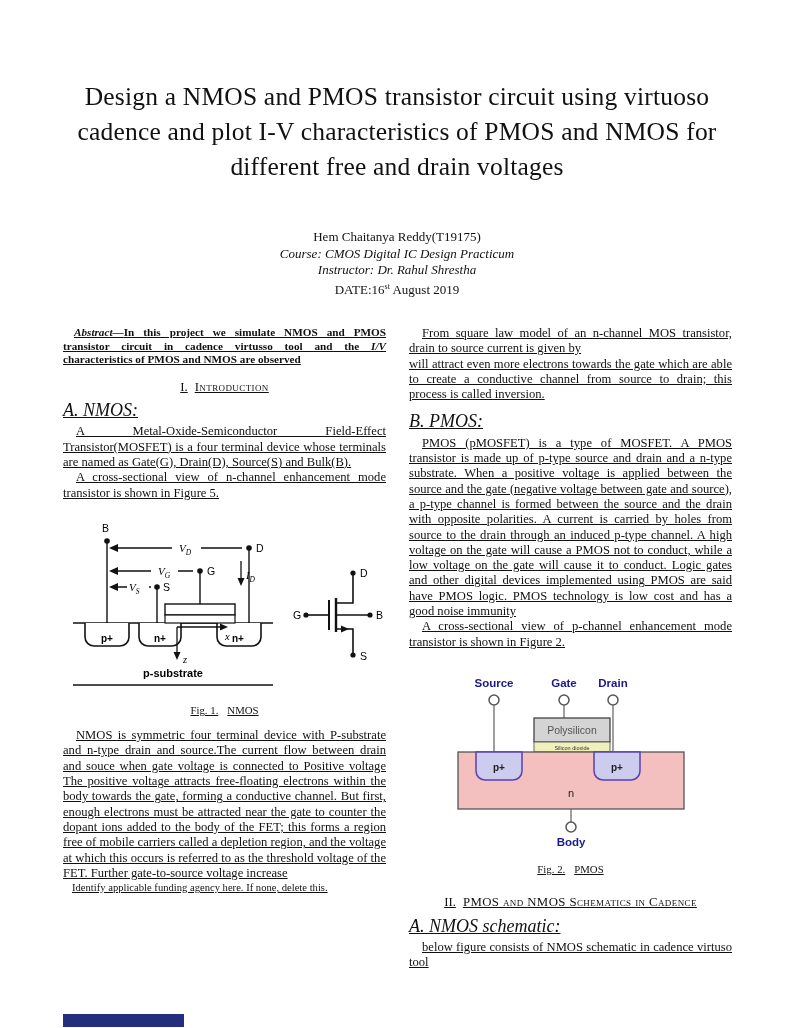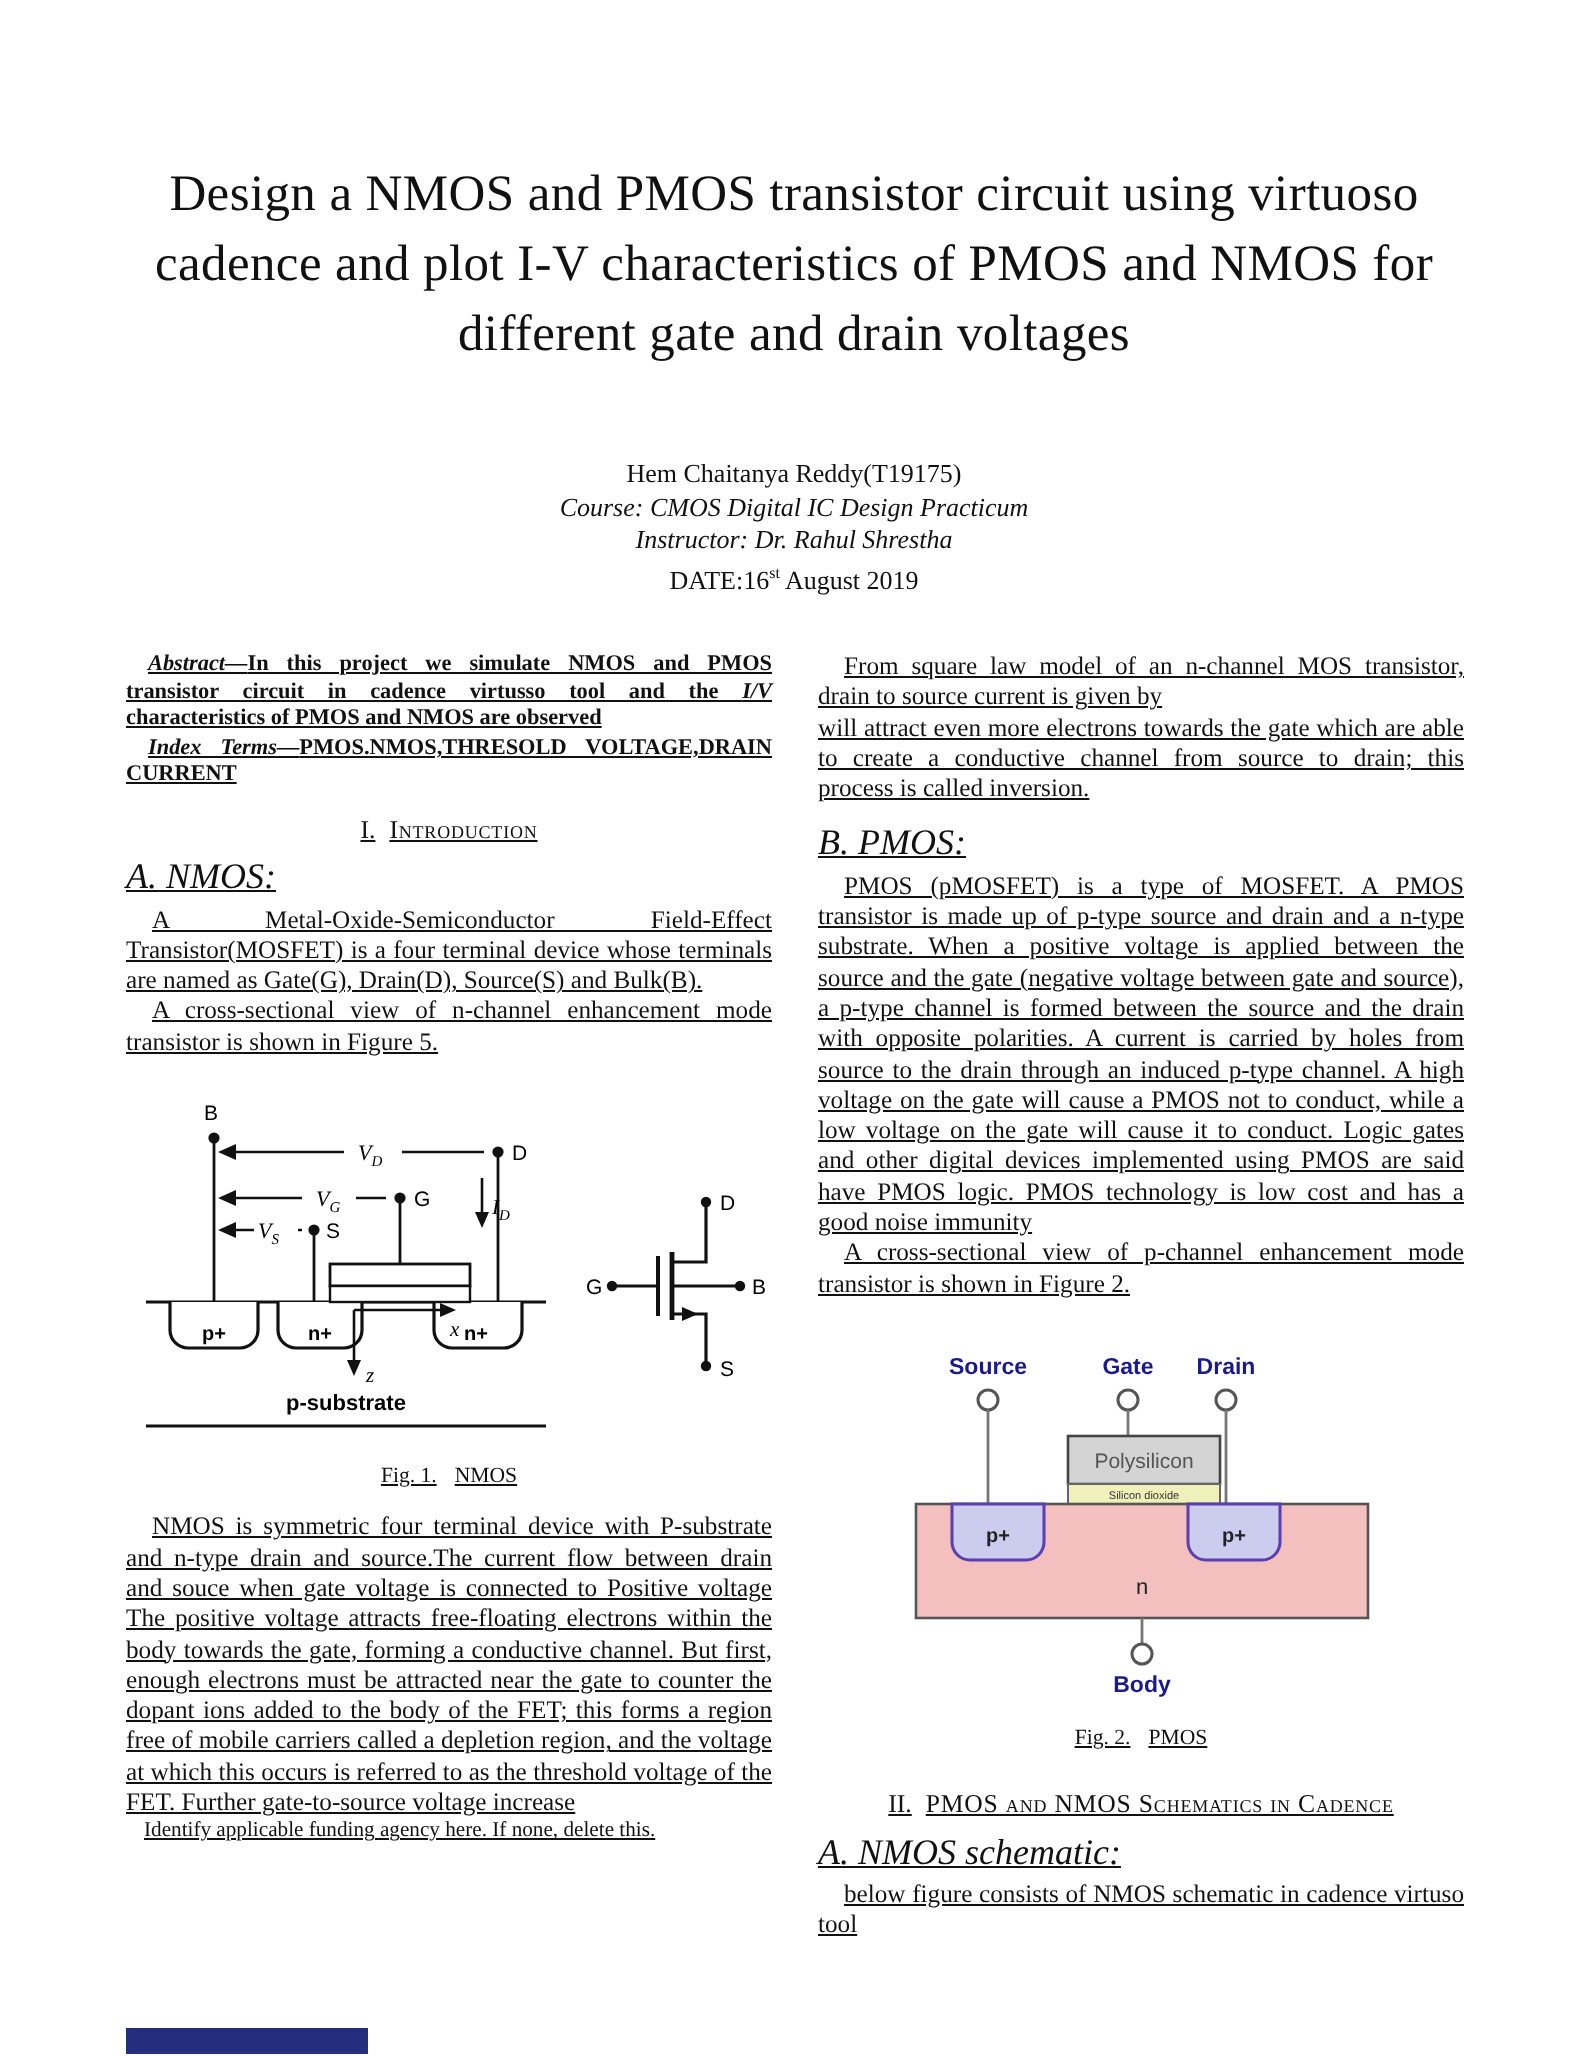--- a/index.html
+++ b/index.html
@@ -44,34 +44,33 @@
   .fig-caption .cap-lbl{margin-right:9px;}
   .footnote{
     font-size:10.6px;line-height:13px;text-indent:9px;text-align:left;
   }
   .fig-sans{font-family:"Liberation Sans","DejaVu Sans",sans-serif;}
   .bottom-bar{position:absolute;left:63px;top:1014px;}
 </style>
 </head>
 <body>
 
-<h1 class="page-title">Design a NMOS and PMOS transistor circuit using virtuoso cadence and plot I-V characteristics of PMOS and NMOS for different gate and drain voltages</h1>
+<h1 class="page-title">Design a NMOS and PMOS transistor circuit using virtuoso cadence and plot I-V characteristics of PMOS and NMOS for different free and drain voltages</h1>
 
 <div class="author-block">
   <div>Hem Chaitanya Reddy(T19175)</div>
   <div class="it">Course: CMOS Digital IC Design Practicum</div>
   <div class="it">Instructor: Dr. Rahul Shrestha</div>
   <div><span>DATE:16</span><sup>st</sup><span> August 2019</span></div>
 </div>
 
 <div class="col" id="col-left">
 
   <p class="abstract"><span class="lbl">Abstract—</span><span>In this project we simulate NMOS and PMOS transistor circuit in cadence virtusso tool and the </span><span class="iv">I/V</span><span> characteristics of PMOS and NMOS are observed</span></p>
 
-  <p class="abstract"><span class="lbl">Index Terms—</span><span>PMOS.NMOS,THRESOLD VOLTAGE,DRAIN CURRENT</span></p>
 
   <div class="sec-heading"><span>I.</span><span class="sc">Introduction</span></div>
 
   <div class="subsec">A. NMOS:</div>
 
   <p class="par">A Metal-Oxide-Semiconductor Field-Effect Transistor(MOSFET) is a four terminal device whose terminals are named as Gate(G), Drain(D), Source(S) and Bulk(B).</p>
   <p class="par">A cross-sectional view of n-channel enhancement mode transistor is shown in Figure 5.</p>
 
   <div class="figure-block">
     <svg width="320" height="178" viewBox="0 0 320 178">

